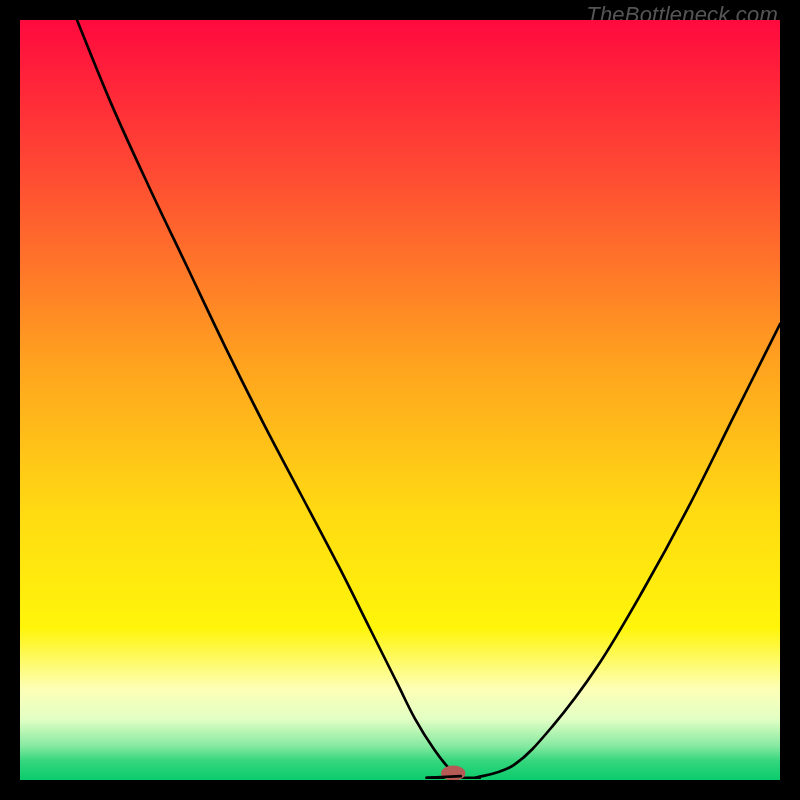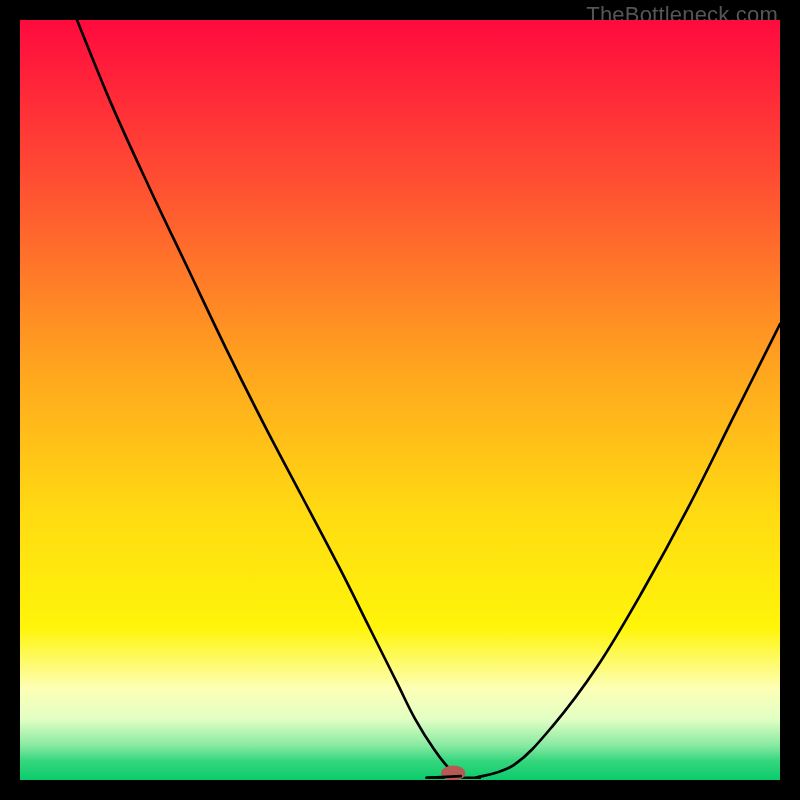--- a/index.html
+++ b/index.html
@@ -9,20 +9,21 @@
     height: 800px;
     overflow: hidden;
     background: #000;
     font-family: Arial, Helvetica, sans-serif;
   }
   .frame {
     position: relative;
     width: 800px;
     height: 800px;
     background: #000;
+    font-style: italic;
   }
   .plot-area {
     position: absolute;
     left: 20px;
     top: 20px;
     width: 760px;
     height: 760px;
   }
   .watermark {
     position: absolute;

